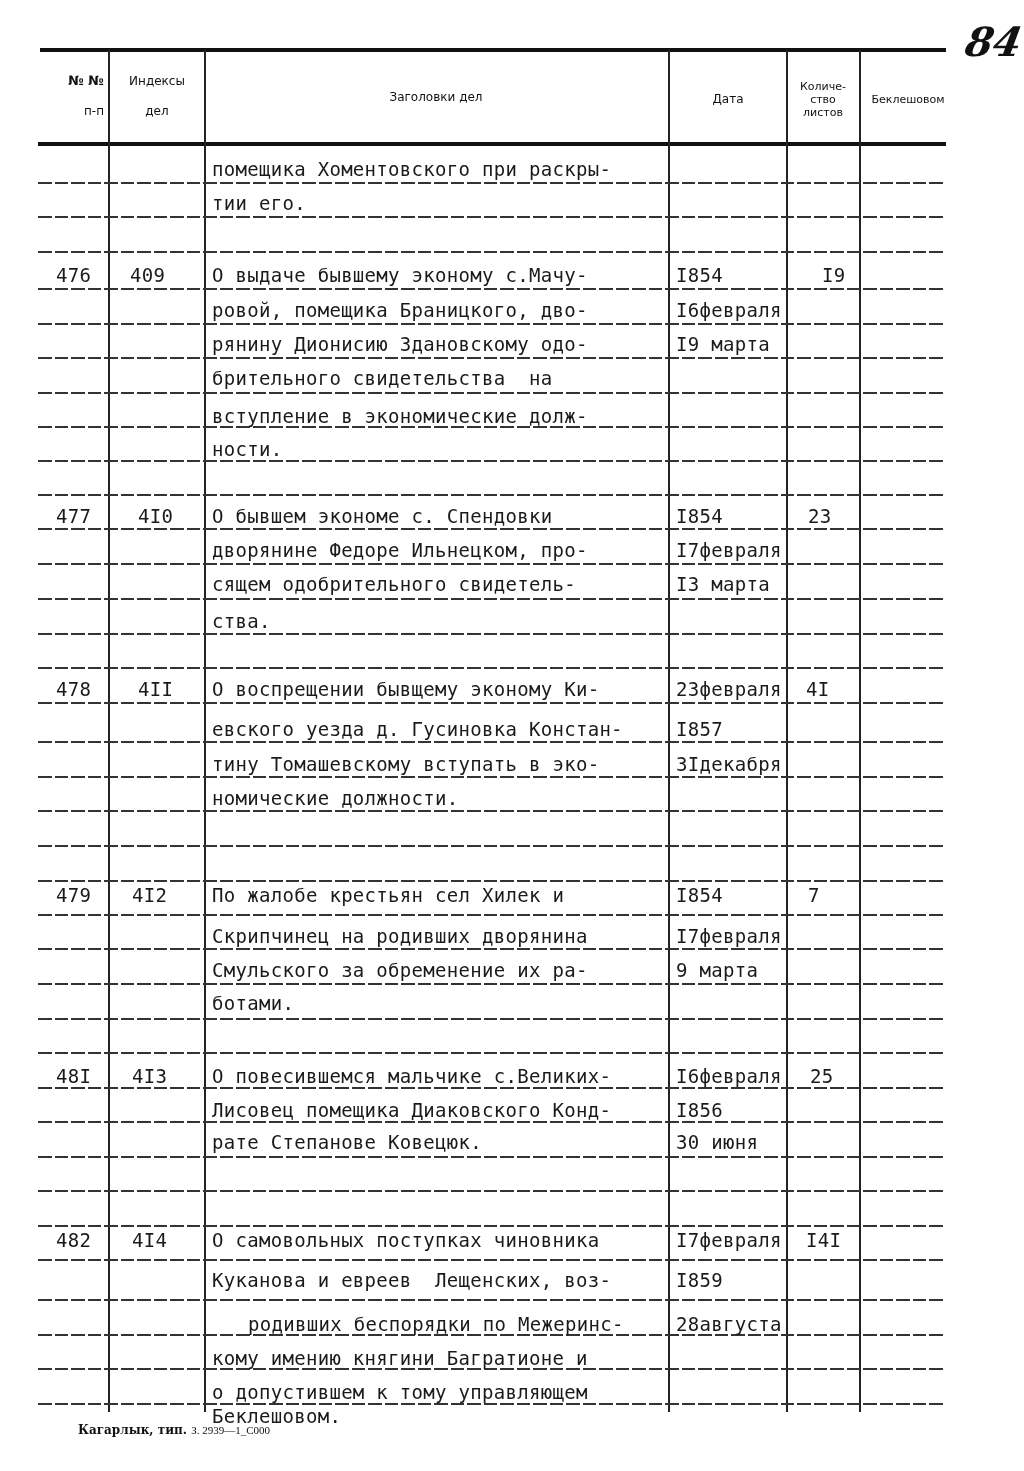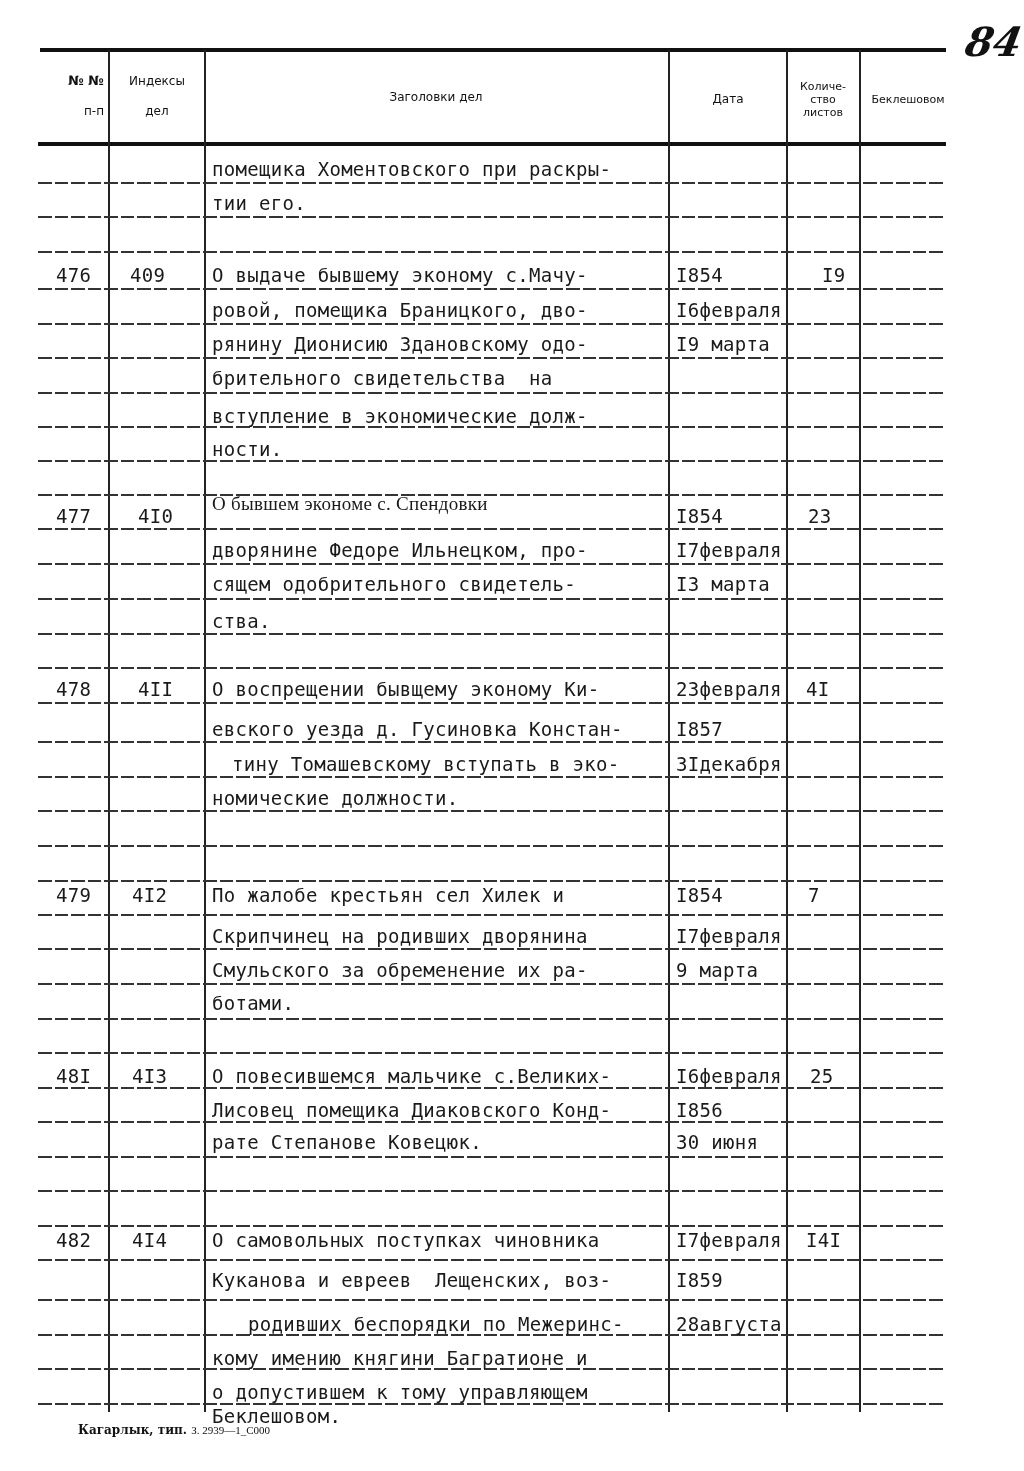--- a/index.html
+++ b/index.html
@@ -118,36 +118,36 @@
   <div class="cell title" style="top:438px;">ности.</div>
   <div class="cell date" style="top:264px;">I854</div>
   <div class="cell date" style="top:299px;">I6февраля</div>
   <div class="cell date" style="top:333px;">I9 марта</div>
   <div class="cell count" style="top:264px;left:822px;">I9</div>
 </div>
 
 <div>
   <div class="cell num" style="top:505px;">477</div>
   <div class="cell idx" style="top:505px;left:138px;">4I0</div>
-  <div class="cell title" style="top:493px;font-family:Liberation Serif, serif;">О бывшем экономе с. Спендовки</div>
+  <div class="cell title" style="top:505px;">О бывшем экономе с. Спендовки</div>
   <div class="cell title" style="top:539px;">дворянине Федоре Ильнецком, про-</div>
   <div class="cell title" style="top:573px;">сящем одобрительного свидетель-</div>
   <div class="cell title" style="top:610px;">ства.</div>
   <div class="cell date" style="top:505px;">I854</div>
   <div class="cell date" style="top:539px;">I7февраля</div>
   <div class="cell date" style="top:573px;">I3 марта</div>
   <div class="cell count" style="top:505px;left:808px;">23</div>
 </div>
 
 <div>
   <div class="cell num" style="top:678px;">478</div>
   <div class="cell idx" style="top:678px;left:138px;">4II</div>
   <div class="cell title" style="top:678px;">О воспрещении бывщему эконому Ки-</div>
   <div class="cell title" style="top:718px;">евского уезда д. Гусиновка Констан-</div>
-  <div class="cell title" style="top:753px;margin-left:20px;">тину Томашевскому вступать в эко-</div>
+  <div class="cell title" style="top:753px;">тину Томашевскому вступать в эко-</div>
   <div class="cell title" style="top:787px;">номические должности.</div>
   <div class="cell date" style="top:678px;">23февраля</div>
   <div class="cell date" style="top:718px;">I857</div>
   <div class="cell date" style="top:753px;">3Iдекабря</div>
   <div class="cell count" style="top:678px;left:806px;">4I</div>
 </div>
 
 <div>
   <div class="cell num" style="top:884px;">479</div>
   <div class="cell idx" style="top:884px;left:132px;">4I2</div>

